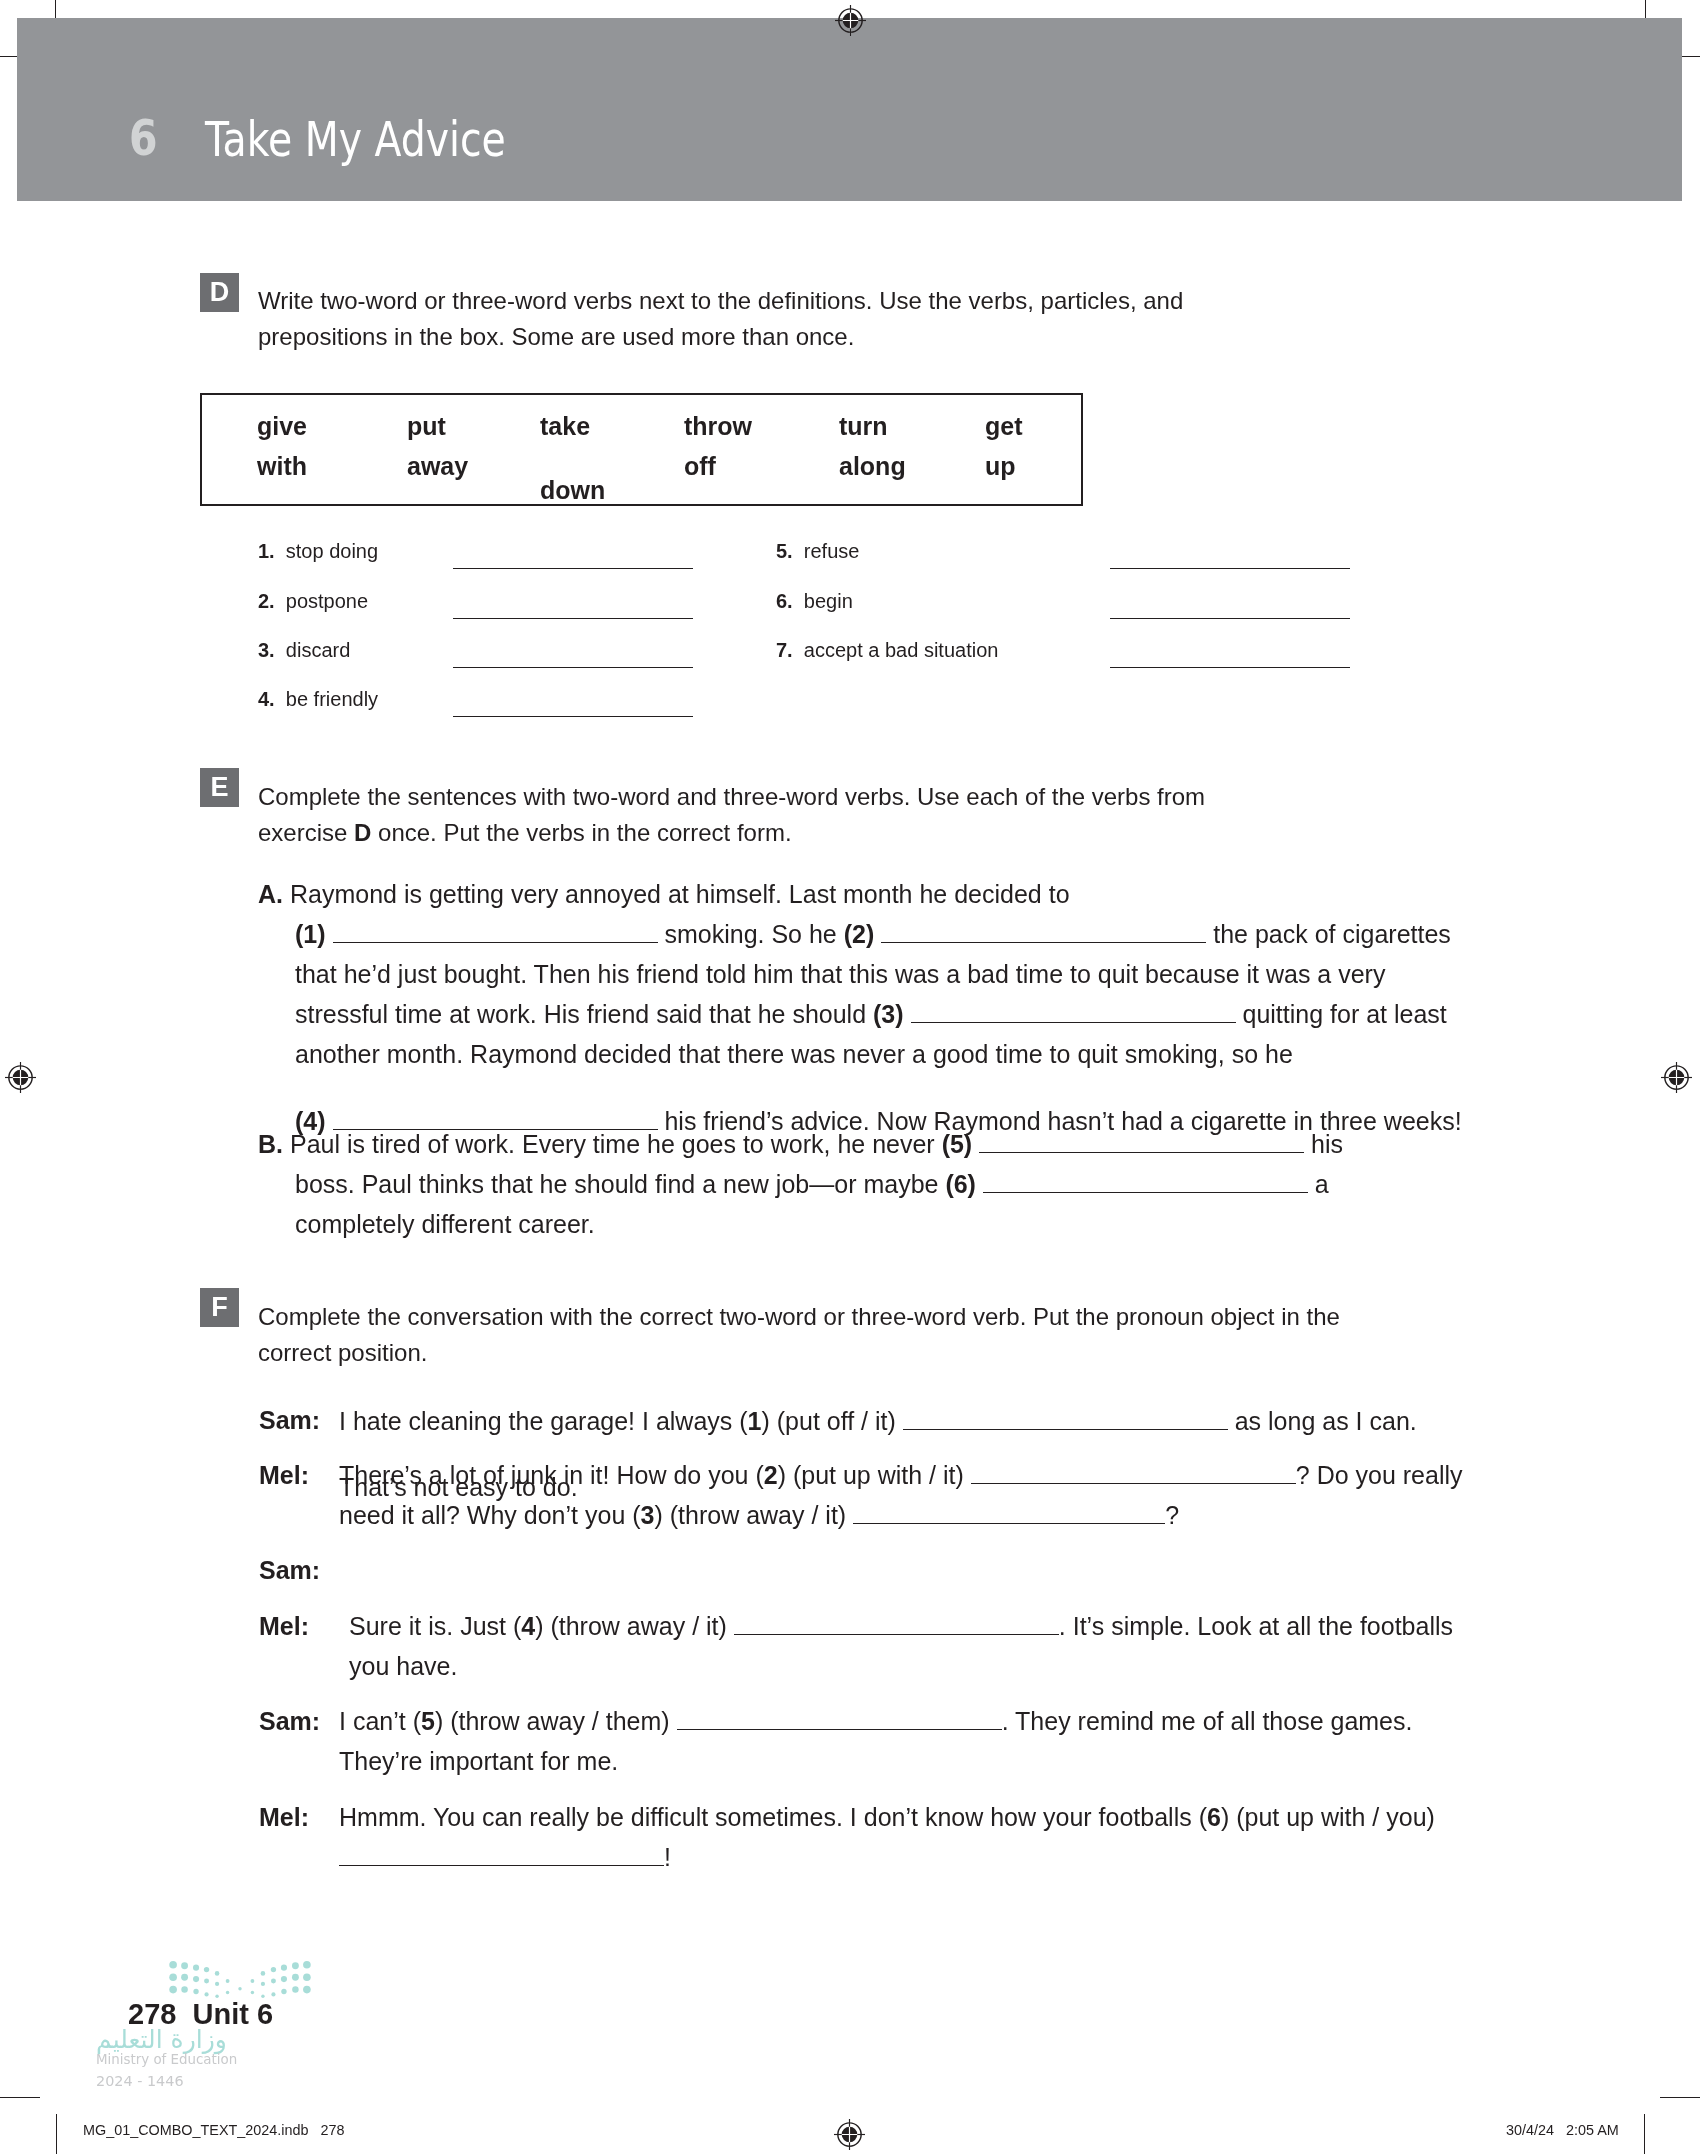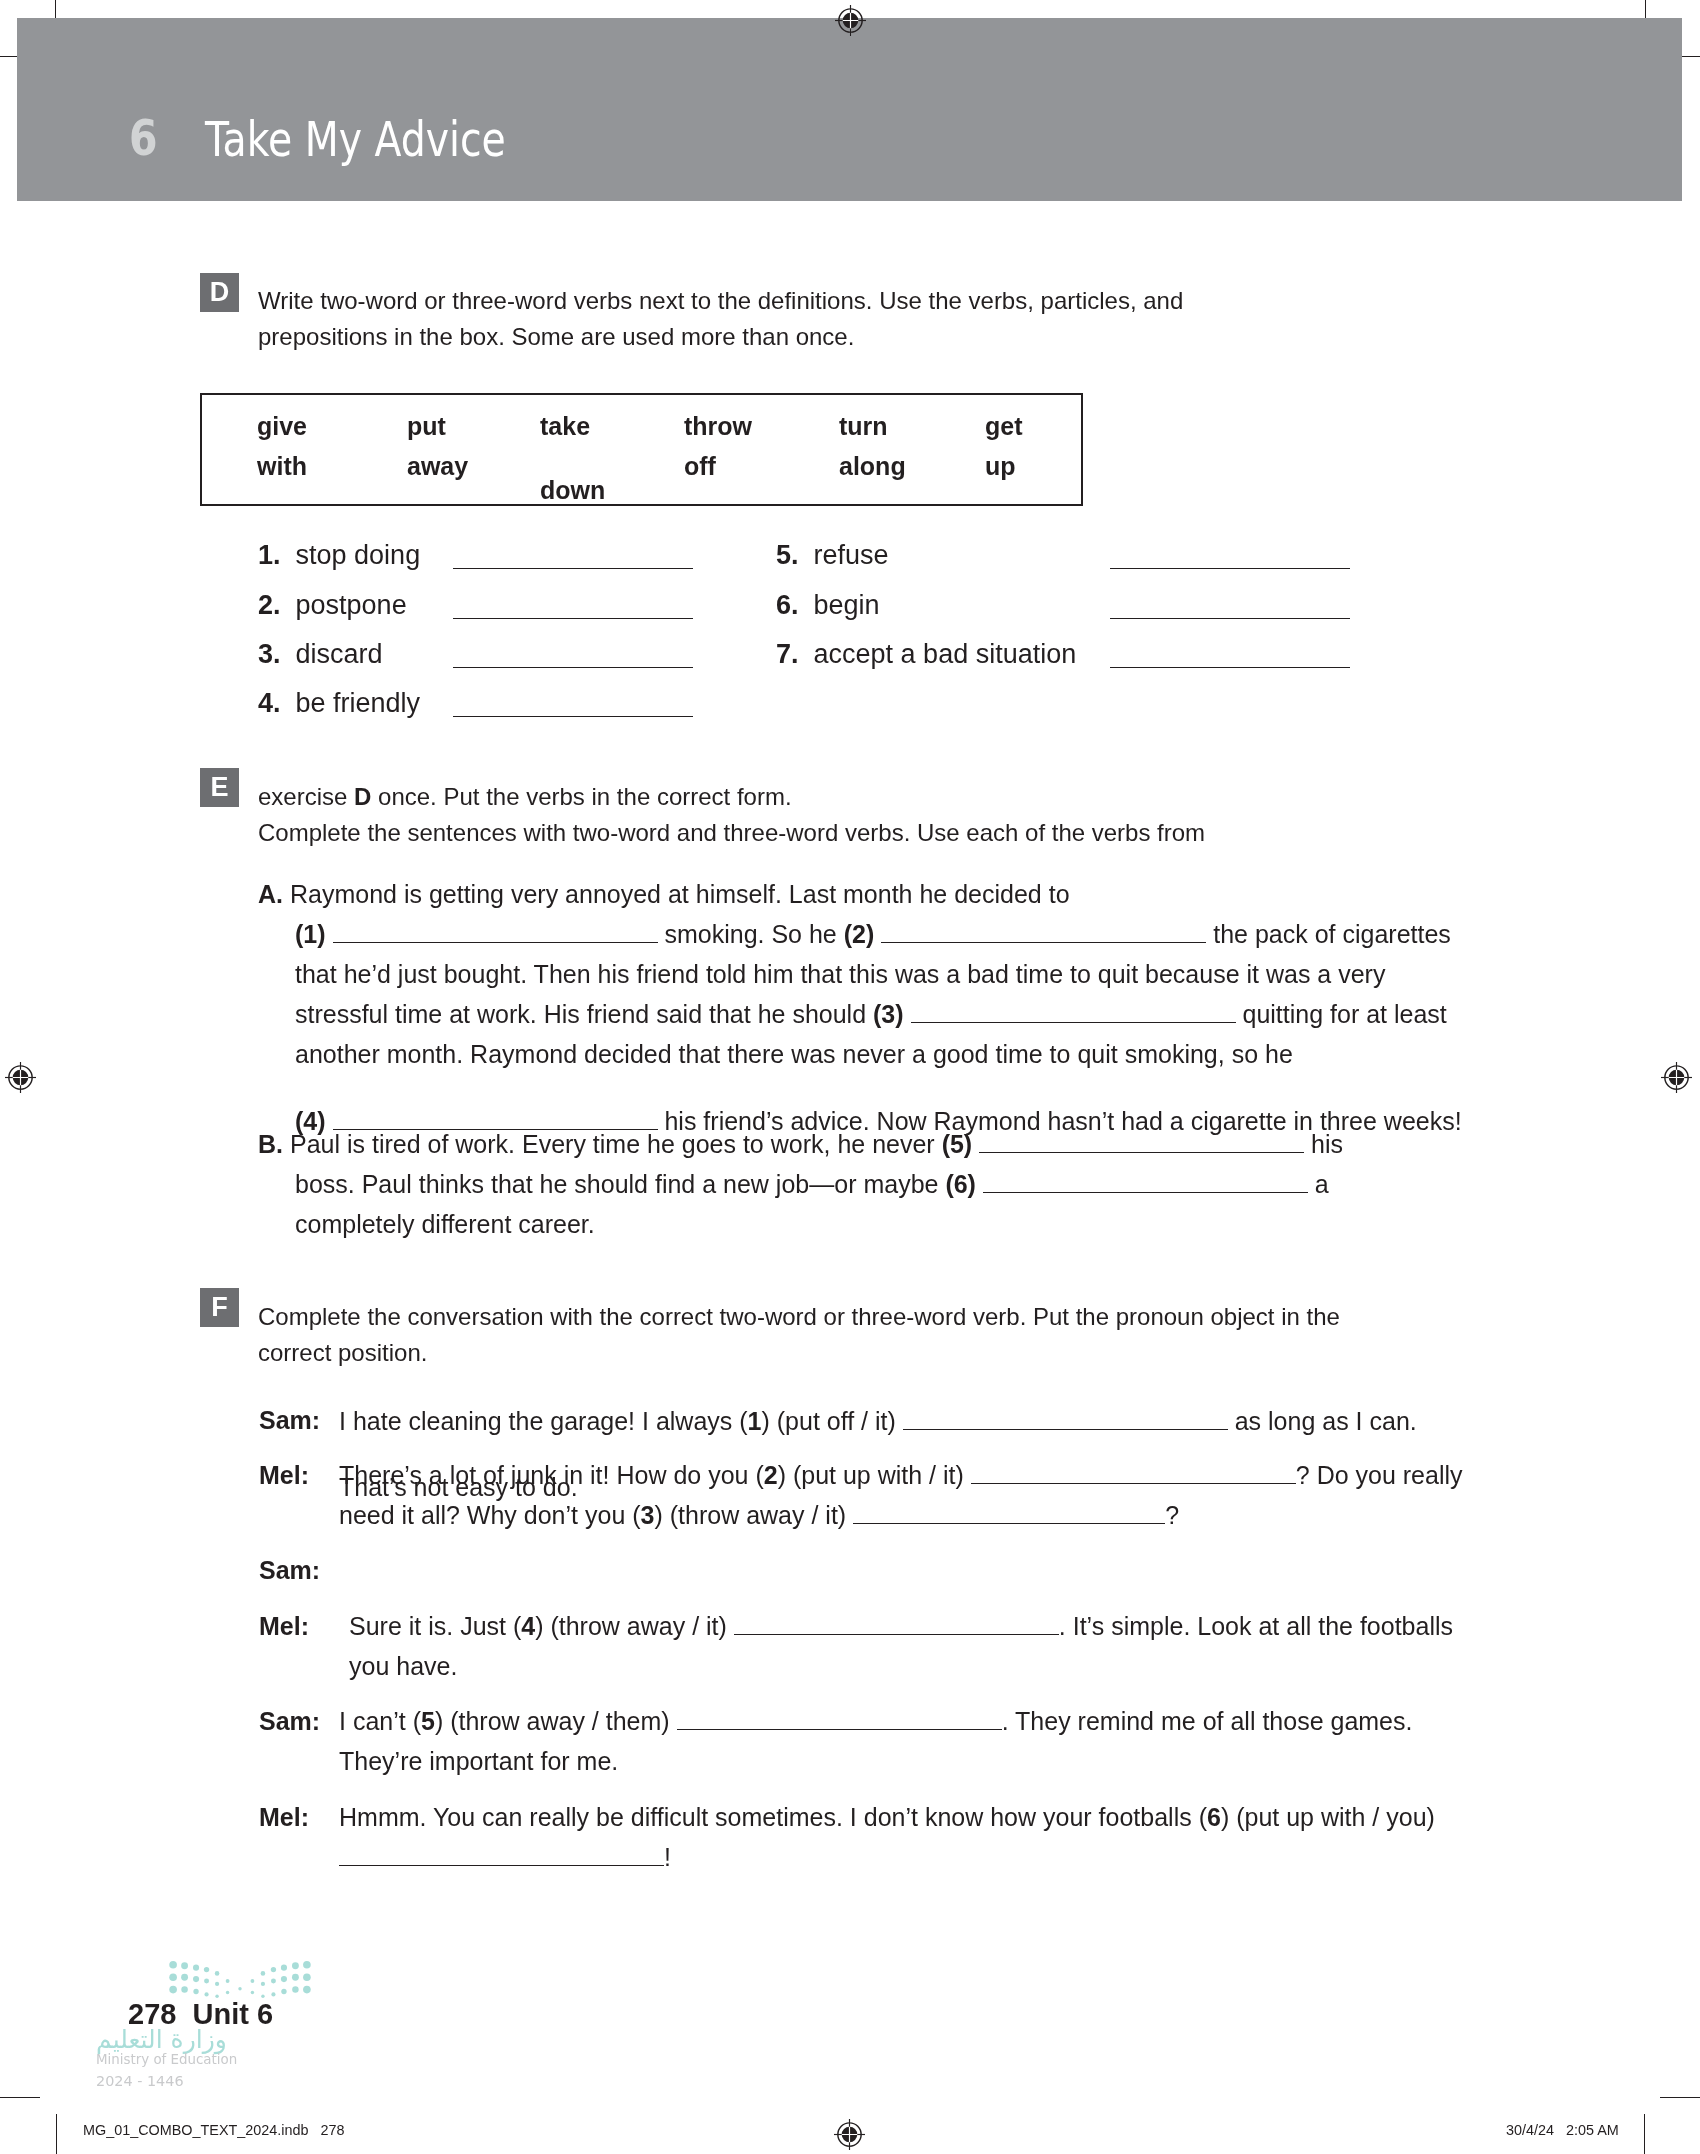--- a/index.html
+++ b/index.html
@@ -13,21 +13,21 @@
     .crop { position: absolute; background: #231f20; }
     .reg-mark { position: absolute; width: 33px; height: 33px; }
 
     .ex-box { position: absolute; width: 39px; height: 39px; background: #6d6e71; color: #ffffff; font-family: "Liberation Sans", sans-serif; font-weight: bold; font-size: 27px; display: flex; align-items: center; justify-content: center; }
     .instr { position: absolute; left: 258px; font-size: 24px; line-height: 36px; color: #231f20; width: 1057px; }
     .instr b { font-weight: bold; }
 
     .word-box { position: absolute; left: 200px; top: 393px; width: 883px; height: 113px; border: 2.9px solid #231f20; }
     .word { position: absolute; font-size: 25px; font-weight: bold; color: #231f20; }
 
-    .def-item { position: absolute; font-size: 27px; color: #231f20; }
+    .def-item { position: absolute; font-size: 20px; color: #231f20; }
     .def-num { font-weight: bold; display: inline-block; }
     .def-blank { position: absolute; border-bottom: 1.4px solid #231f20; width: 240px; height: 1px; }
 
     .para { position: absolute; font-size: 25px; line-height: 40px; color: #231f20; white-space: nowrap; }
     .para .b { font-weight: bold; }
     .blank { display: inline-block; border-bottom: 1.4px solid #231f20; height: 21px; vertical-align: baseline; }
 
     .dlg { position: absolute; font-size: 25px; line-height: 40px; color: #231f20; white-space: nowrap; }
     .speaker { position: absolute; left: 259px; font-size: 25px; font-weight: bold; color: #231f20; }
 
@@ -148,22 +148,22 @@
 </div>
 <div class="def-blank" style="left:1110px;top:618px;"></div>
 <div class="def-item" style="left:776px;top:639px;">
   <span class="def-num">7.</span>&nbsp;
   <span>accept a bad situation</span>
 </div>
 <div class="def-blank" style="left:1110px;top:667px;"></div>
 
 <div class="ex-box" style="left:200px;top:768px;">E</div>
 <div class="instr" style="top:779px;">
+  <div>Complete the sentences with two-word and three-word verbs. Use each of the verbs from</div>
   <div><span>exercise </span><b>D</b><span> once. Put the verbs in the correct form.</span></div>
-  <div>Complete the sentences with two-word and three-word verbs. Use each of the verbs from</div>
 </div>
 
 <div class="para" style="left:258px;top:874px;">
   <div><span class="b">A.</span>&nbsp;<span>Raymond is getting very annoyed at himself. Last month he decided to</span></div>
   <div style="padding-left:37px;"><span class="b">(1)</span> <span class="blank" style="width:325px;"></span><span> smoking. So he </span><span class="b">(2)</span> <span class="blank" style="width:325px;"></span><span> the pack of cigarettes</span></div>
   <div style="padding-left:37px;">that he’d just bought. Then his friend told him that this was a bad time to quit because it was a very</div>
   <div style="padding-left:37px;"><span>stressful time at work. His friend said that he should </span><span class="b">(3)</span> <span class="blank" style="width:325px;"></span><span> quitting for at least</span></div>
   <div style="padding-left:37px;">another month. Raymond decided that there was never a good time to quit smoking, so he</div>
   <div style="padding-left:37px;margin-top:27px;"><span class="b">(4)</span> <span class="blank" style="width:325px;"></span><span> his friend’s advice. Now Raymond hasn’t had a cigarette in three weeks!</span></div>
 </div>

